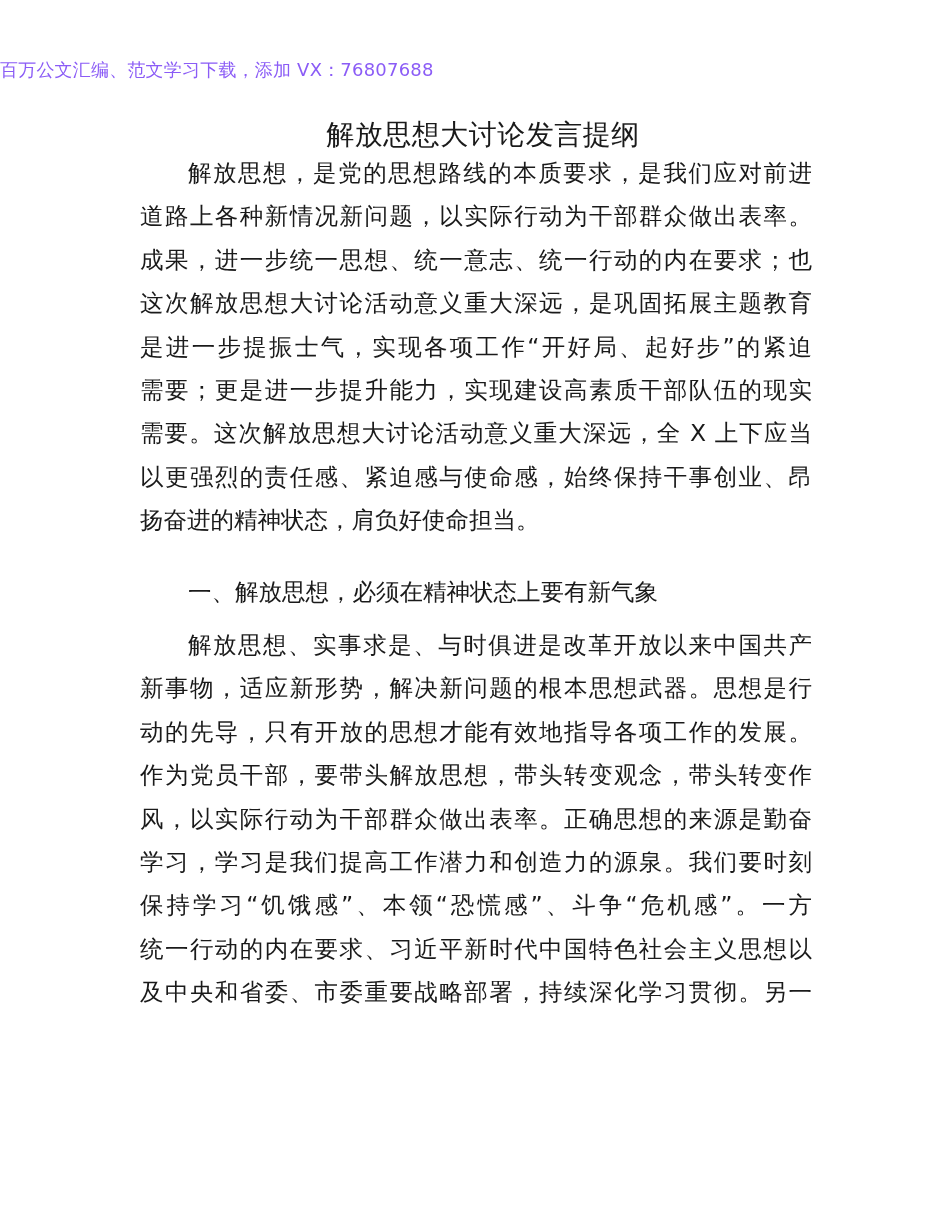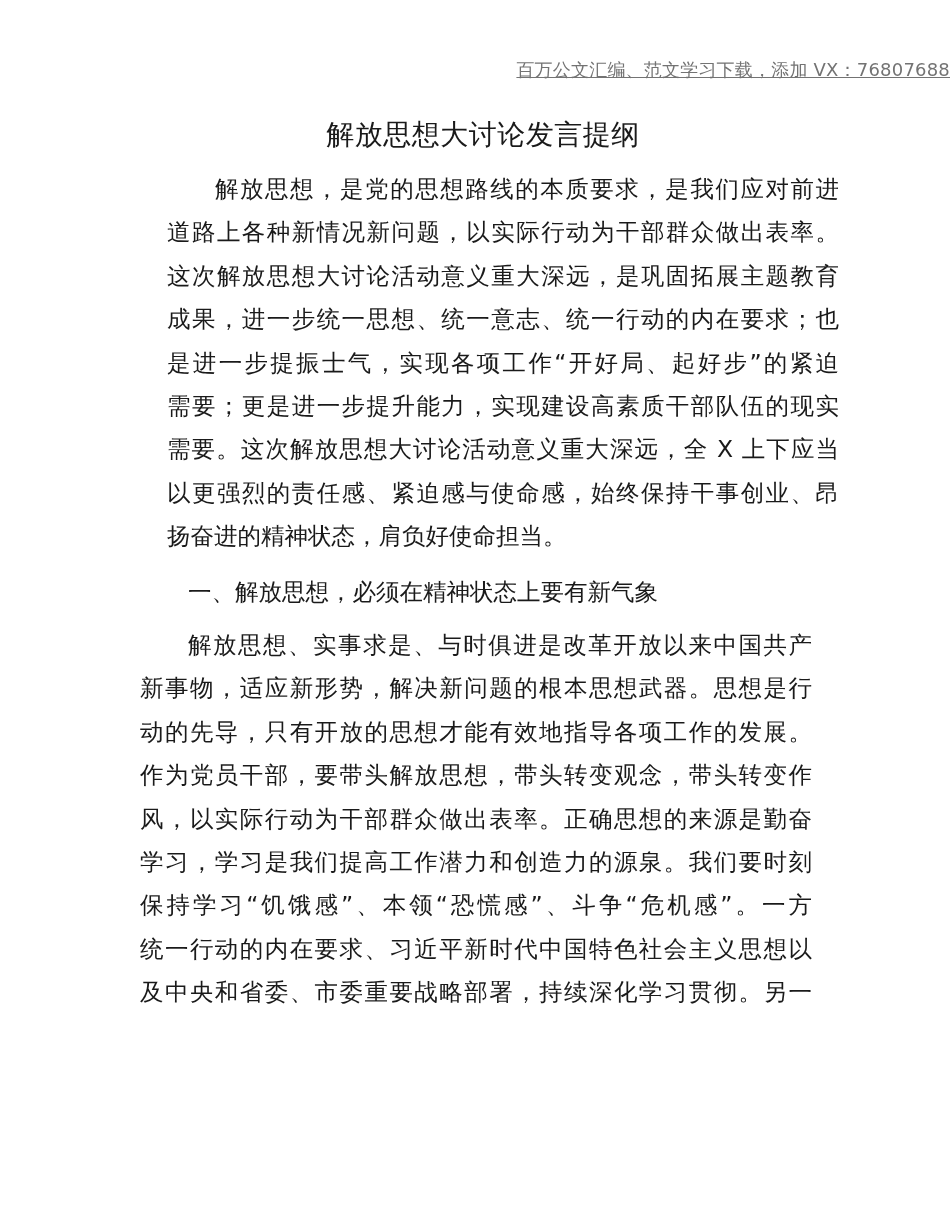--- a/index.html
+++ b/index.html
@@ -19,46 +19,45 @@
       position: absolute;
       left: 0; top: 0;
       width: 950px;
       height: 1230px;
     }
     .watermark {
       position: absolute;
       top: 56px;
       left: 0;
       width: 950px;
-      text-align: right;
+      text-align: left;
       font-size: 18px;
       line-height: 28px;
-      color: #737373;
+      color: #8b5cf6;
       letter-spacing: 0.2px;
-      text-decoration: underline;
     }
     .title {
       position: absolute;
       top: 114px;
       left: 8px;
       width: 950px;
       text-align: center;
       font-size: 28px;
       line-height: 42px;
       color: #1a1a1a;
       letter-spacing: 0.5px;
     }
     .body {
       position: absolute;
       left: 140px;
       width: 672px;
       font-size: 23.5px;
       color: #1a1a1a;
     }
-    .para1 { top: 168px; margin-left: 27px; }
+    .para1 { top: 152px; }
     .heading1 { top: 571px; }
     .para2 { top: 624px; }
     .line {
       display: block;
       height: 43.4px;
       line-height: 43.4px;
       white-space: nowrap;
       text-align: justify;
       text-align-last: justify;
     }
@@ -74,22 +73,22 @@
 
 <div class="page">
 
   <div class="watermark">百万公文汇编、范文学习下载，添加 VX：76807688</div>
 
   <div class="title">解放思想大讨论发言提纲</div>
 
   <div class="body para1">
     <span class="line indent">解放思想，是党的思想路线的本质要求，是我们应对前进</span>
     <span class="line">道路上各种新情况新问题，以实际行动为干部群众做出表率。</span>
+    <span class="line">成果，进一步统一思想、统一意志、统一行动的内在要求；也</span>
     <span class="line">这次解放思想大讨论活动意义重大深远，是巩固拓展主题教育</span>
-    <span class="line">成果，进一步统一思想、统一意志、统一行动的内在要求；也</span>
     <span class="line">是进一步提振士气，实现各项工作“开好局、起好步”的紧迫</span>
     <span class="line">需要；更是进一步提升能力，实现建设高素质干部队伍的现实</span>
     <span class="line">需要。这次解放思想大讨论活动意义重大深远，全 X 上下应当</span>
     <span class="line">以更强烈的责任感、紧迫感与使命感，始终保持干事创业、昂</span>
     <span class="line last">扬奋进的精神状态，肩负好使命担当。</span>
   </div>
 
   <div class="body heading1">
     <span class="line indent last">一、解放思想，必须在精神状态上要有新气象</span>
   </div>

